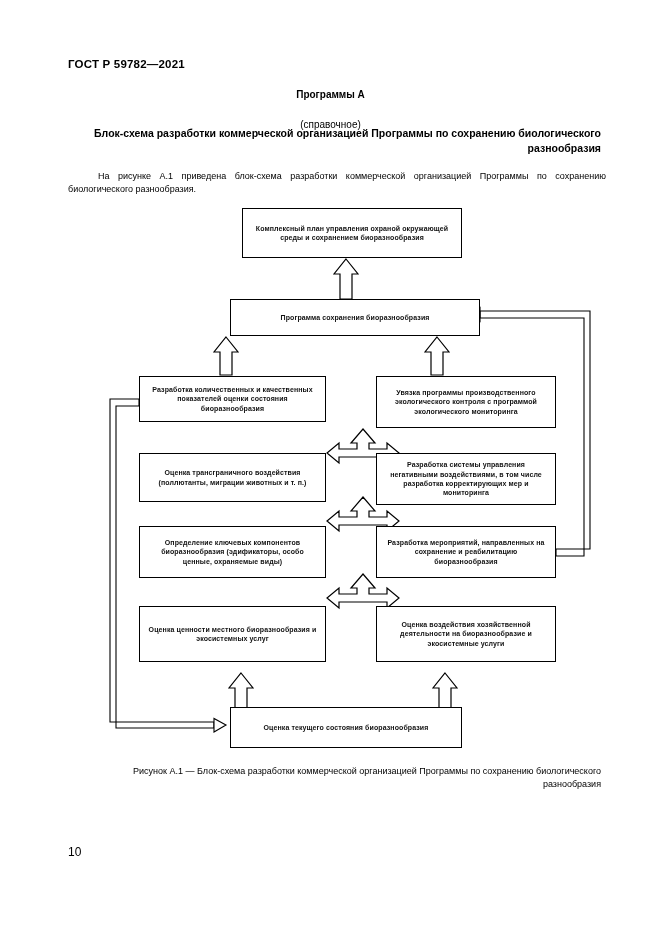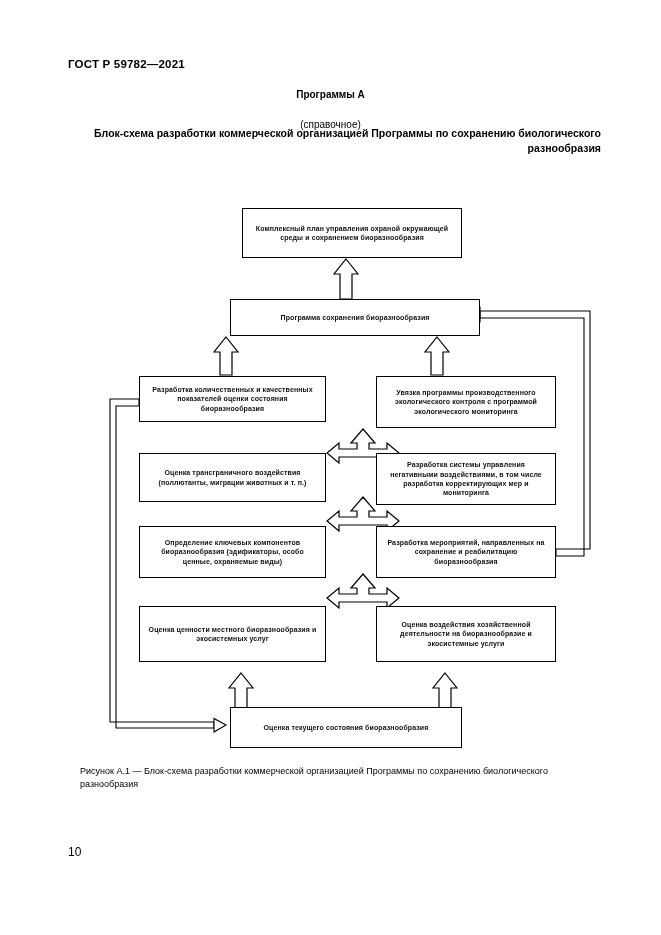--- a/index.html
+++ b/index.html
@@ -24,21 +24,21 @@
     position:absolute;left:90px;right:60px;top:126px;
     text-align:right;font-size:10.5px;font-weight:bold;line-height:15px;
   }
   .intro{
     position:absolute;left:68px;right:55px;top:170px;
     font-size:9px;line-height:13px;text-align:justify;
   }
   .intro .ind{display:inline-block;width:30px;}
   .fig-caption{
     position:absolute;left:80px;right:60px;top:765px;
-    text-align:left;font-size:9px;line-height:13px;
+    text-align:right;font-size:9px;line-height:13px;
   }
   .page-num{
     position:absolute;left:68px;top:845px;font-size:12px;
   }
 
   
   .chart{position:absolute;left:0;top:0;width:661px;height:935px;}
   .node{
     position:absolute;border:1.2px solid #000;background:#fff;
     display:flex;align-items:center;justify-content:center;text-align:center;
@@ -63,20 +63,21 @@
 
   <div class="std-header">ГОСТ Р 59782—2021</div>
 
   <div class="appendix">
     <div>Программы А</div>
     <div class="sub">(справочное)</div>
   </div>
 
   <div class="doc-title">Блок-схема разработки коммерческой организацией Программы по сохранению биологического разнообразия</div>
 
+  <div class="intro"><span class="ind"></span><span>На рисунке А.1 приведена блок-схема разработки коммерческой организацией Программы по сохранению биологического разнообразия.</span></div>
 
   <div class="chart">
 
     <svg class="loop" style="left:0;top:0;width:661px;height:935px;" viewBox="0 0 661 935">
 
       <g fill="none" stroke="#000" stroke-width="1.1">
         <path d="M556,549 L590,549 L590,311 L480,311"></path>
         <path d="M556,556 L584,556 L584,318 L480,318"></path>
         <path d="M556,549 L556,556"></path>
         <path d="M480,311 L480,318"></path>

